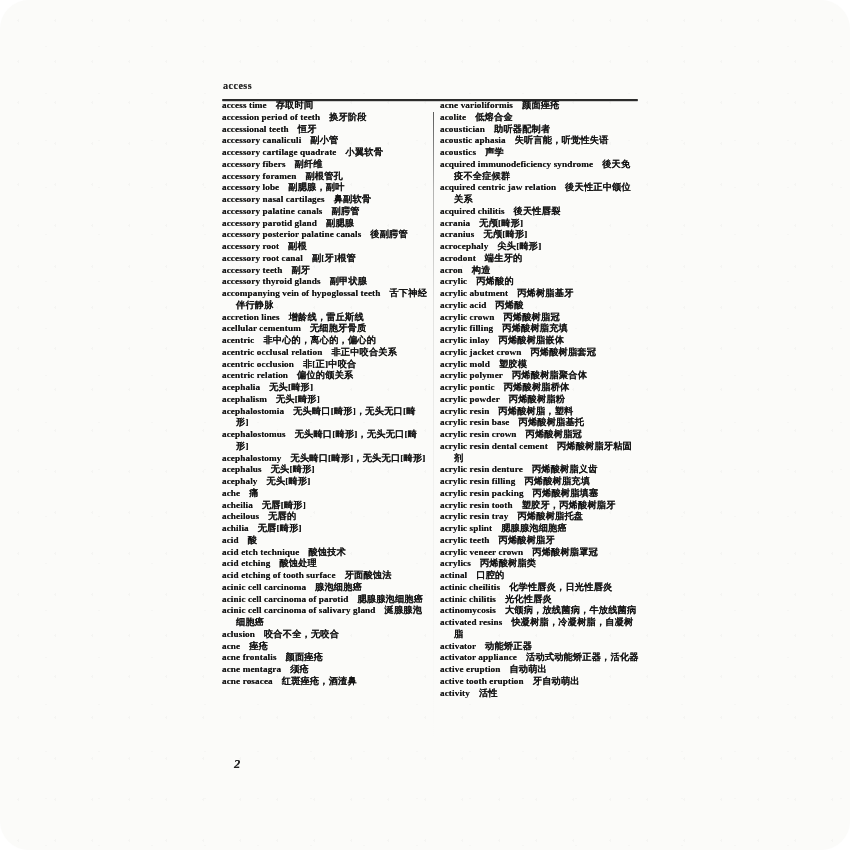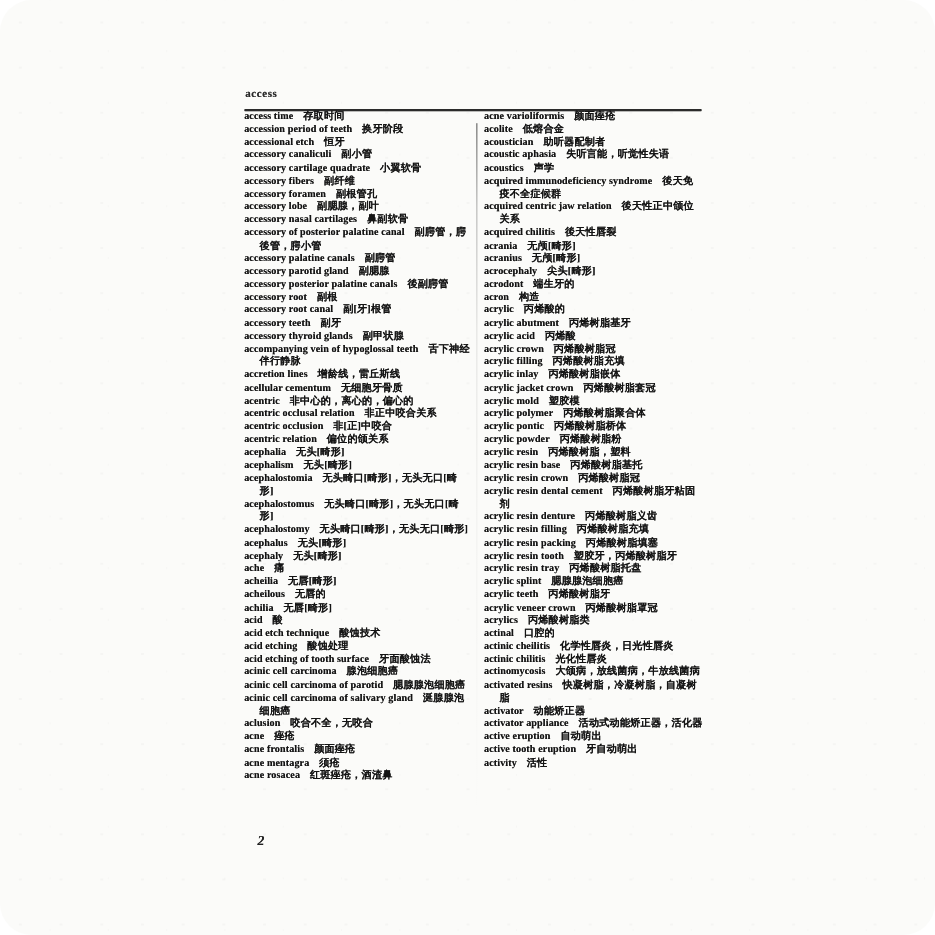--- a/index.html
+++ b/index.html
@@ -72,28 +72,27 @@
 
 <div class="scan-page">
 
   <div class="guide-word">access</div>
 
   <div class="head-rule"></div>
 
   <div class="col col-left">
       <div class="entry"><span class="term">access time</span><span class="def">存取时间</span></div>
       <div class="entry"><span class="term">accession period of teeth</span><span class="def">换牙阶段</span></div>
-      <div class="entry"><span class="term">accessional etch</span><span class="def">恒牙</span></div>
+      <div class="entry"><span class="term">accessional teeth</span><span class="def">恒牙</span></div>
       <div class="entry"><span class="term">accessory canaliculi</span><span class="def">副小管</span></div>
       <div class="entry"><span class="term">accessory cartilage quadrate</span><span class="def">小翼软骨</span></div>
       <div class="entry"><span class="term">accessory fibers</span><span class="def">副纤维</span></div>
       <div class="entry"><span class="term">accessory foramen</span><span class="def">副根管孔</span></div>
       <div class="entry"><span class="term">accessory lobe</span><span class="def">副腮腺，副叶</span></div>
       <div class="entry"><span class="term">accessory nasal cartilages</span><span class="def">鼻副软骨</span></div>
-      <div class="entry"><span class="term">accessory of posterior palatine canal</span><span class="def">副腭管，腭後管，腭小管</span></div>
       <div class="entry"><span class="term">accessory palatine canals</span><span class="def">副腭管</span></div>
       <div class="entry"><span class="term">accessory parotid gland</span><span class="def">副腮腺</span></div>
       <div class="entry"><span class="term">accessory posterior palatine canals</span><span class="def">後副腭管</span></div>
       <div class="entry"><span class="term">accessory root</span><span class="def">副根</span></div>
       <div class="entry"><span class="term">accessory root canal</span><span class="def">副[牙]根管</span></div>
       <div class="entry"><span class="term">accessory teeth</span><span class="def">副牙</span></div>
       <div class="entry"><span class="term">accessory thyroid glands</span><span class="def">副甲状腺</span></div>
       <div class="entry"><span class="term">accompanying vein of hypoglossal teeth</span><span class="def">舌下神经伴行静脉</span></div>
       <div class="entry"><span class="term">accretion lines</span><span class="def">增龄线，雷丘斯线</span></div>
       <div class="entry"><span class="term">acellular cementum</span><span class="def">无细胞牙骨质</span></div>

